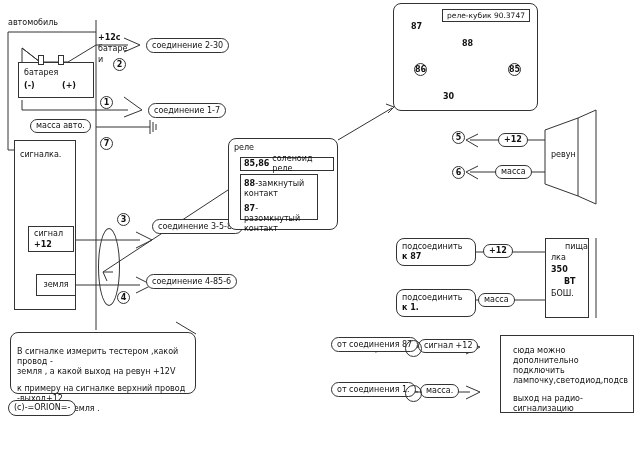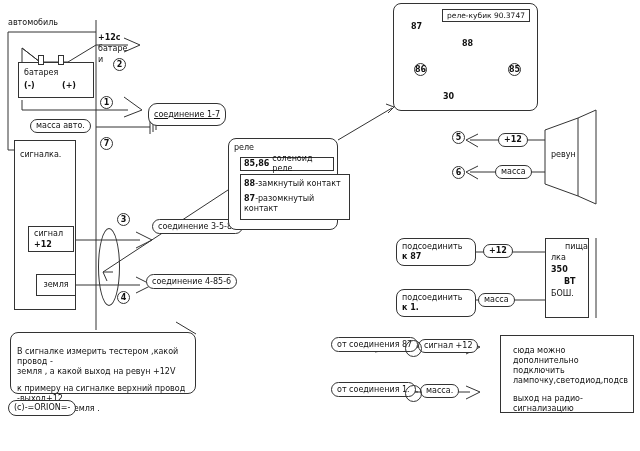--- a/index.html
+++ b/index.html
@@ -182,21 +182,24 @@
   <div class="txt b" style="left:98px; top:33px;">+12с</div>
   <div class="txt" style="left:98px; top:44px;">батаре</div>
   <div class="txt" style="left:98px; top:55px;">и</div>
 
   <div class="circnum" style="left:113px; top:58px;">2</div>
   <div class="circnum" style="left:100px; top:96px;">1</div>
   <div class="circnum" style="left:100px; top:137px;">7</div>
   <div class="circnum" style="left:117px; top:213px;">3</div>
   <div class="circnum" style="left:117px; top:291px;">4</div>
 
-  <div class="pill" style="left:148px; top:103px; height:23px;text-decoration:underline;">
+  <div class="pill" style="left:146px; top:38px; height:15px;">
+    <span>соединение 2-30</span>
+  </div>
+  <div class="pill" style="left:148px; top:103px; height:15px;">
     <span>соединение 1-7</span>
   </div>
   <div class="pill" style="left:152px; top:219px; height:15px;">
     <span>соединение 3-5-86</span>
   </div>
   <div class="pill" style="left:146px; top:274px; height:15px;">
     <span>соединение 4-85-6</span>
   </div>
 
   <div class="pill" style="left:30px; top:119px; height:14px;">
@@ -215,21 +218,21 @@
   </div>
 
   <div class="ellipse" style="left:98px; top:228px; width:20px; height:76px;"></div>
 
   <div class="pill multi" style="left:228px; top:138px; width:110px; height:92px; padding:4px 5px;">
     <div class="txt" style="position:static; margin-bottom:4px;">реле</div>
     <div class="rect" style="position:relative; left:6px; top:0; width:94px; height:14px; display:flex; align-items:center; padding-left:3px;">
       <span class="nb">85,86</span>
       <span style="margin-left:3px;">соленоид реле</span>
     </div>
-    <div class="rect" style="position:relative; left:6px; top:3px; width:110px; height:46px; padding:4px 3px; box-sizing:border-box;">
+    <div class="rect" style="position:relative; left:6px; top:3px; width:78px; height:46px; padding:4px 3px; box-sizing:border-box;">
       <div style="margin-bottom:5px;">
         <span class="nb">88</span><span>-замкнутый контакт</span>
       </div>
       <div>
         <span class="nb">87</span><span>-разомкнутый</span>
         <div>контакт</div>
       </div>
     </div>
   </div>
 

